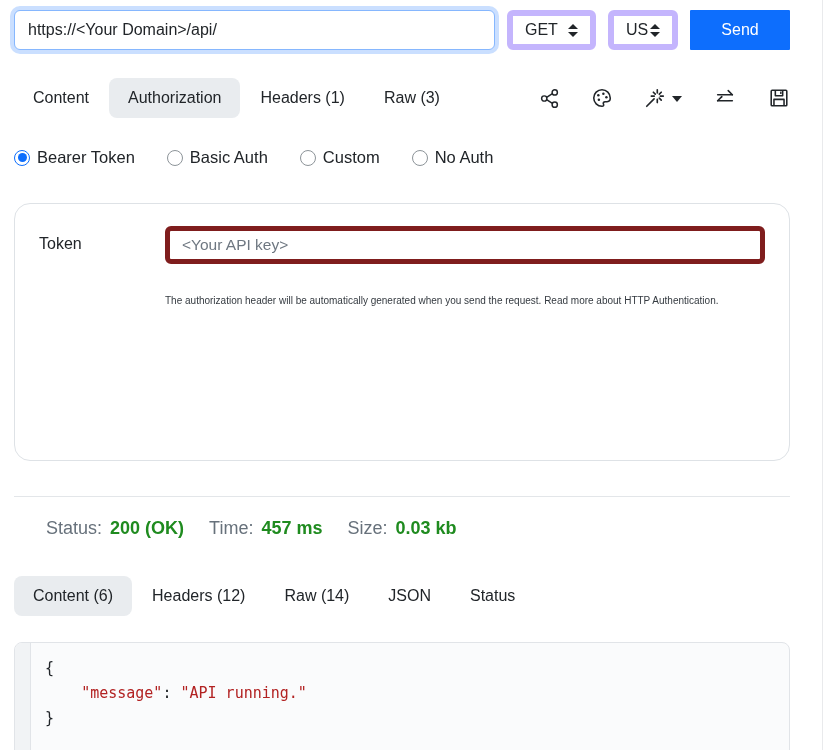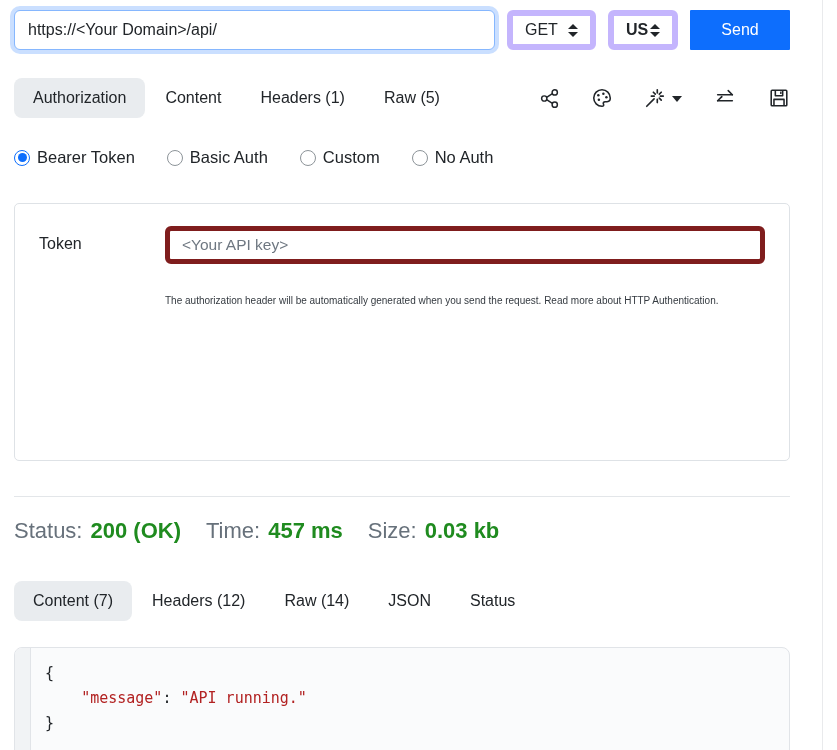--- a/index.html
+++ b/index.html
@@ -11,21 +11,21 @@
 
   
   .request-bar { display: flex; align-items: flex-start; gap: 12px; }
   .url-input { flex: 1; height: 40px; border: 1px solid #86b7fe; border-radius: 6px;
     box-shadow: 0 0 0 4px rgba(13,110,253,.22); padding: 0 13px; font-size: 16px;
     color: #212529; outline: none; font-family: inherit; background: #fff; }
   .select-box { height: 40px; background: #fff; border: 6px solid #c4b5fd; border-radius: 6px;
     display: flex; align-items: center; justify-content: space-between; padding: 0 12px;
     font-size: 16px; color: #212529; cursor: pointer; }
   .select-method { width: 89px; }
-  .select-region { width: 70px; font-weight: bold; }
+  .select-region { width: 70px; }
   .updown { display: flex; flex-direction: column; gap: 3px; }
   .updown i { display: block; width: 0; height: 0; border-left: 5px solid transparent; border-right: 5px solid transparent; }
   .updown .up { border-bottom: 5px solid #212529; }
   .updown .down { border-top: 5px solid #212529; }
   .send-btn { width: 100px; height: 40px; background: #0d6efd; color: #fff; border: none;
     border-radius: 1px; font-size: 16px; font-family: inherit; cursor: pointer; }
 
   
   .tabs-row { display: flex; align-items: center; margin-top: 28px; height: 40px; }
   .tab { height: 40px; display: flex; align-items: center; padding: 0 19px; font-size: 16px;
@@ -41,33 +41,33 @@
 
   
   .radio-row { display: flex; align-items: center; margin-top: 30px; gap: 32px; }
   .radio-option { display: flex; align-items: center; gap: 7px; cursor: pointer; font-size: 16.5px; }
   .radio-circle { width: 16px; height: 16px; border-radius: 50%; border: 1px solid #8d9499; background: #fff;
     display: flex; align-items: center; justify-content: center; flex: none; }
   .radio-circle.checked { border-color: #0d6efd; }
   .radio-circle.checked::after { content: ""; width: 9px; height: 9px; border-radius: 50%; background: #0d6efd; }
 
   
-  .auth-panel { margin-top: 36px; height: 258px; border: 1px solid #dee2e6; border-radius: 5px;
+  .auth-panel { margin-top: 36px; height: 258px; border: 1px solid #dee2e6; border-radius: 16px;
     padding: 22px 24px 0 24px; display: flex; background: #fff; }
   .token-label { width: 126px; padding-top: 9px; font-size: 16px; color: #212529; }
   .token-col { flex: 1; }
   .token-input { width: 100%; height: 38px; border: 5px solid #7f1d1d; border-radius: 6px;
     padding: 0 12px; font-size: 15.5px; font-family: inherit; color: #212529; outline: none; }
   .token-input::placeholder { color: #6e7781; opacity: 1; }
   .helper-text { margin-top: 24px; font-size: 10px; line-height: 25px; color: #343a40; max-width: 586px; }
 
   hr.section-rule { border: none; border-top: 1px solid #e3e6e9; margin-top: 35px; width: 776px; }
 
   
-  .status-row { margin-top: 21px; display: flex; align-items: baseline; font-size: 22px; }
+  .status-row { margin-top: 21px; display: flex; align-items: baseline; font-size: 18px; margin-left: 32px; }
   .status-row .lbl { color: #67717b; }
   .status-row .val { color: #1f8b1f; font-weight: 700; margin-left: 8px; }
   .status-row .grp + .grp { margin-left: 25px; }
 
   
   .resp-tabs { margin-top: 37px; }
 
   
   .code-block { margin-top: 26px; height: 140px; border: 1px solid #e1e4e8; border-radius: 8px;
     background: #fafbfc; display: flex; overflow: hidden; }
@@ -96,24 +96,24 @@
         <span>US</span>
         <span class="updown">
             <i class="up"></i>
             <i class="down"></i>
           </span>
       </div>
       <button class="send-btn">Send</button>
     </div>
 
     <div class="tabs-row">
+      <div class="tab">Content</div>
       <div class="tab active">Authorization</div>
-      <div class="tab">Content</div>
       <div class="tab">Headers (1)</div>
-      <div class="tab">Raw (5)</div>
+      <div class="tab">Raw (3)</div>
 
       <div class="icon-group">
         <span class="icon-btn">
           <svg width="21" height="21" viewBox="0 0 24 24" fill="none" stroke="#212529" stroke-width="1.7">
             <circle cx="18" cy="5" r="3"></circle>
               <circle cx="6" cy="12" r="3"></circle>
               <circle cx="18" cy="19" r="3"></circle>
             <line x1="8.7" y1="10.6" x2="15.3" y2="6.4"></line>
               <line x1="8.7" y1="13.4" x2="15.3" y2="17.6"></line>
           </svg>
@@ -194,21 +194,21 @@
       </span>
       <span class="grp">
         <span class="lbl">Time:</span><span class="val">457 ms</span>
       </span>
       <span class="grp">
         <span class="lbl">Size:</span><span class="val">0.03 kb</span>
       </span>
     </div>
 
     <div class="tabs-row resp-tabs">
-      <div class="tab active">Content (7)</div>
+      <div class="tab active">Content (6)</div>
       <div class="tab">Headers (12)</div>
       <div class="tab">Raw (14)</div>
       <div class="tab">JSON</div>
       <div class="tab">Status</div>
     </div>
 
     <div class="code-block">
       <div class="code-gutter"></div>
       <div class="code-area"><span>{</span>
 <span>    </span><span class="json-str">"message"</span><span>: </span><span class="json-str">"API running."</span>

